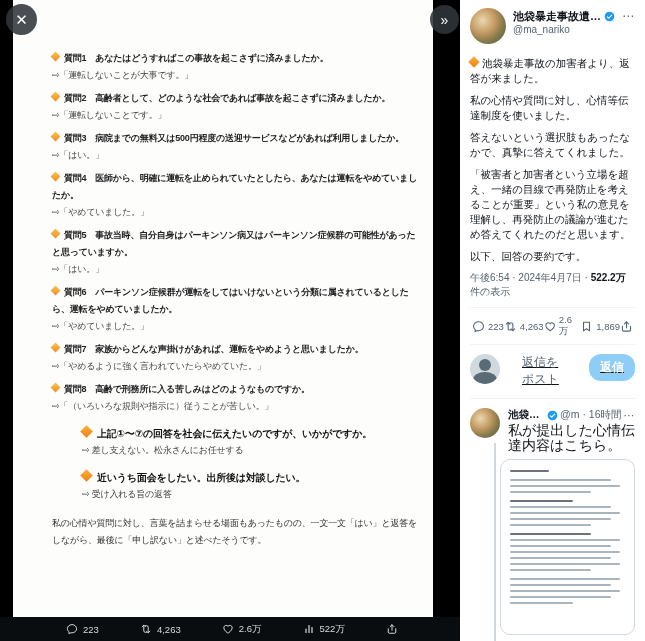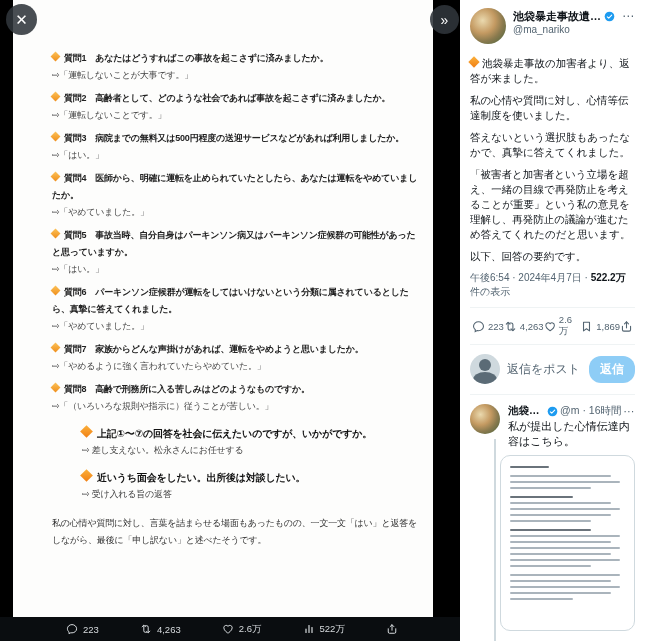--- a/index.html
+++ b/index.html
@@ -46,37 +46,37 @@
   .tw-body p { margin-bottom:7px; }
   .tw-body .diamond.lg { width:8px; height:8px; margin:0 4px 1px 0; }
 
   .tw-time { margin-top:4px; font-size:10px; line-height:14px; color:#536471; }
   .tw-time b { color:#0f1419; }
 
   .stats-row { display:flex; align-items:center; justify-content:space-between; border-top:1px solid #eff3f4; border-bottom:1px solid #eff3f4; margin-top:8px; padding:6px 2px; }
   .stat { display:flex; align-items:center; gap:3px; color:#536471; font-size:9.5px; cursor:pointer; }
   .stat svg { width:13px; height:13px; }
 
-  .compose { display:flex; align-items:center; gap:7px; padding:9px 0 10px 0; border-bottom:1px solid #eff3f4; }
+  .compose { display:flex; align-items:flex-start; gap:22px; padding:9px 0 10px 0; border-bottom:1px solid #eff3f4;text-decoration:underline; }
   .def-avatar { width:30px; height:30px; border-radius:50%; background:#cfd9de; position:relative; overflow:hidden; flex:none; }
   .def-avatar::before { content:""; position:absolute; left:9px; top:5px; width:12px; height:12px; border-radius:50%; background:#5b6b76; }
   .def-avatar::after { content:""; position:absolute; left:3px; top:18px; width:24px; height:16px; border-radius:50%; background:#5b6b76; }
   .compose-ph { flex:1; color:#536471; font-size:12px; cursor:text; }
   .reply-btn { background:#8ecdf6; color:#fff; font-weight:bold; font-size:12px; border:none; border-radius:12px; padding:5px 11px; cursor:pointer; }
 
   .reply { position:relative; padding-top:9px; }
   .thread-line { position:absolute; left:24px; top:44px; bottom:-2px; width:2px; background:#cfd9de; }
   .reply-head { display:flex; align-items:flex-start; gap:8px; }
   .reply .avatar { width:30px; height:30px; }
   .reply-main { flex:1; min-width:0; }
   .reply-name-row { display:flex; align-items:center; gap:2px; font-size:10.5px; }
   .reply-name { font-weight:bold; white-space:nowrap; overflow:hidden; text-overflow:ellipsis; max-width:72px; cursor:pointer; }
   .reply-meta { color:#536471; white-space:nowrap; }
   .reply-more { margin-left:auto; color:#536471; cursor:pointer; letter-spacing:1px; }
-  .reply-body { font-size:11px; line-height:15px; margin-top:1px; }
+  .reply-body { font-size:14px; line-height:15px; margin-top:1px; }
 
   .reply-card { margin:6px 0 0 30px; width:135px; height:176px; border:1px solid #cfd9de; border-radius:10px; background:#fff; padding:10px 9px; overflow:hidden; cursor:pointer; }
   .card-line { height:2px; background:#aab4bc; margin-bottom:4px; border-radius:1px; }
   .card-line.dark { background:#6a737b; }
   .card-line.gap { margin-top:7px; }
   .card-line:nth-child(odd){ width:96%; } .card-line:nth-child(even){ width:88%; }
   .card-line.w1{ width:34%; } .card-line.w2{ width:70%; } .card-line.w3{ width:55%; }
 
   .reply-stats { display:flex; align-items:center; justify-content:space-between; margin:8px 0 0 24px; padding-right:2px; }
 </style>
@@ -132,21 +132,21 @@
       </div>
       <div class="qa">
         <div class="q"><span class="diamond"></span><span>質問4　医師から、明確に運転を止められていたとしたら、あなたは運転をやめていましたか。</span></div>
         <div class="a">⇨「やめていました。」</div>
       </div>
       <div class="qa">
         <div class="q"><span class="diamond"></span><span>質問5　事故当時、自分自身はパーキンソン病又はパーキンソン症候群の可能性があったと思っていますか。</span></div>
         <div class="a">⇨「はい。」</div>
       </div>
       <div class="qa">
-        <div class="q"><span class="diamond"></span><span>質問6　パーキンソン症候群が運転をしてはいけないという分類に属されているとしたら、真摯に答えてくれました。</span></div>
+        <div class="q"><span class="diamond"></span><span>質問6　パーキンソン症候群が運転をしてはいけないという分類に属されているとしたら、運転をやめていましたか。</span></div>
         <div class="a">⇨「やめていました。」</div>
       </div>
       <div class="qa">
         <div class="q"><span class="diamond"></span><span>質問7　家族からどんな声掛けがあれば、運転をやめようと思いましたか。</span></div>
         <div class="a">⇨「やめるように強く言われていたらやめていた。」</div>
       </div>
       <div class="qa">
         <div class="q"><span class="diamond"></span><span>質問8　高齢で刑務所に入る苦しみはどのようなものですか。</span></div>
         <div class="a">⇨「（いろいろな規則や指示に）従うことが苦しい。」</div>
       </div>

